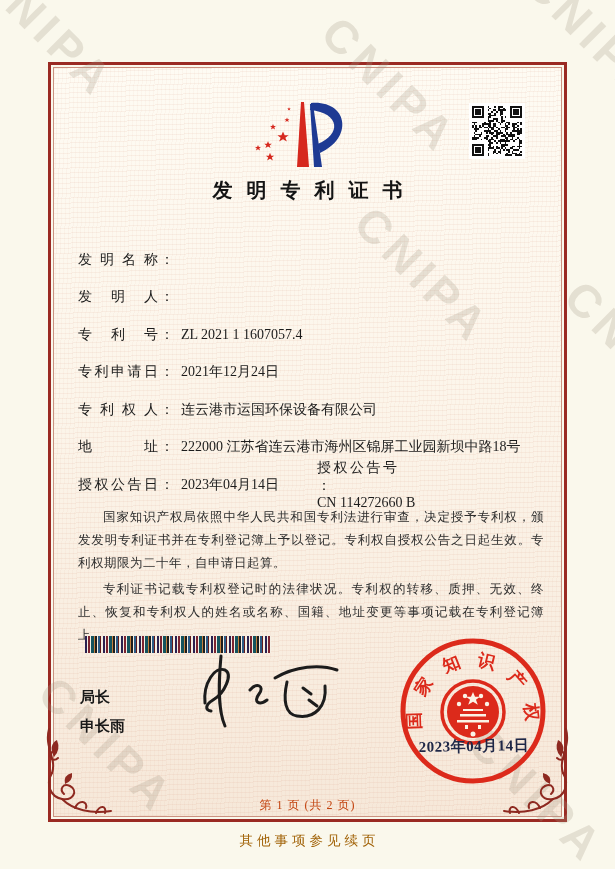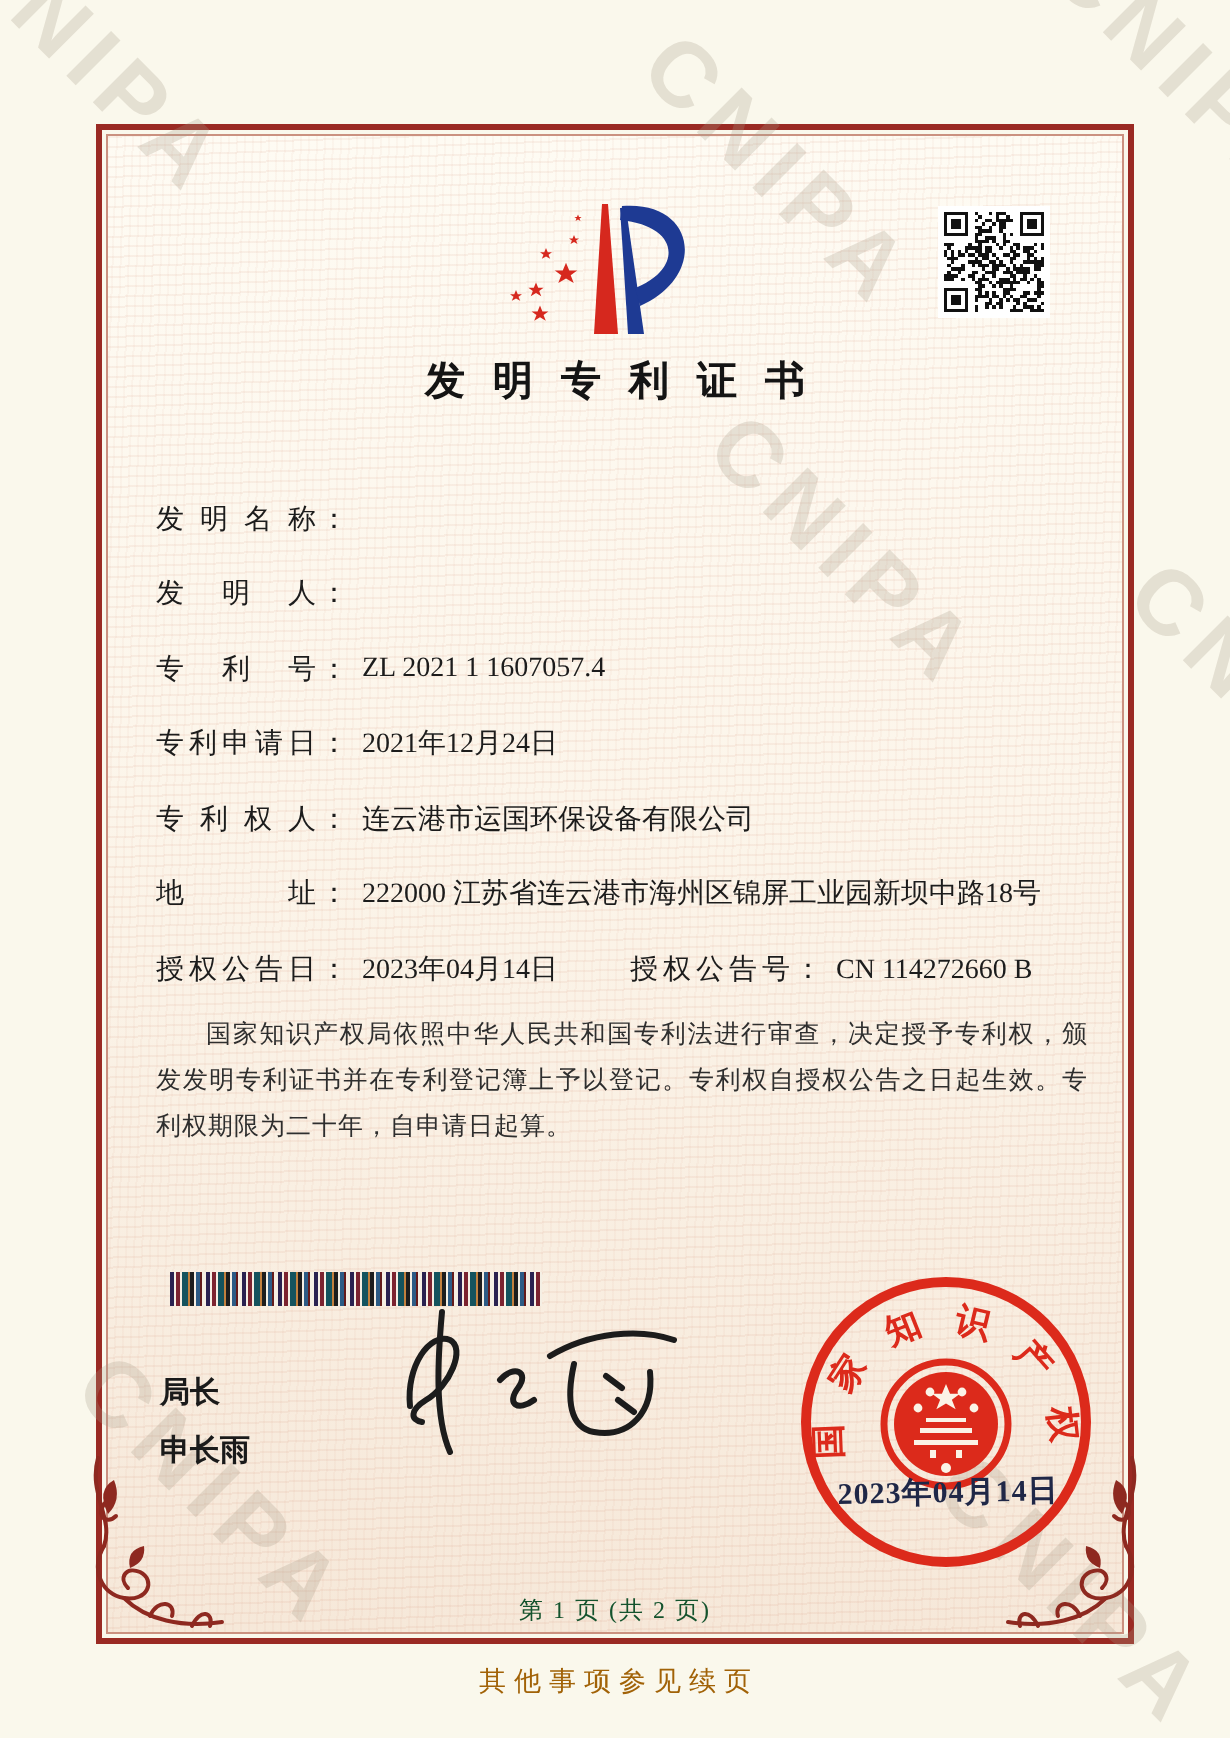--- a/index.html
+++ b/index.html
@@ -46,21 +46,21 @@
   .fields { position:absolute; left:78px; top:249px; width:468px; z-index:2;
     font-size:14px; color:#1c1c1c; }
   .frow { display:flex; align-items:center; height:21px; margin-bottom:16.5px; }
   .fgroup { display:flex; align-items:baseline; }
   .flabel {
     display:inline-block; width:80px; text-align:justify; text-align-last:justify;
     text-justify:inter-character;
   }
   .fcolon { margin:0 7px 0 2px; }
   .fvalue { white-space:nowrap; }
-  .group2 { margin-left:36px; }
+  .group2 { margin-left:36px;flex-direction:column; }
   
   .body-text {
     position:absolute; left:78px; top:506px; width:466px; z-index:2;
     font-size:12.5px; line-height:23px; color:#2e2e2e;
     text-align:justify; letter-spacing:0.5px;
   }
   .body-text p { margin:0 0 3px 0; text-indent:2em; }
   
   .barcode {
     position:absolute; left:85px; top:636px; width:186px; height:17px; z-index:2;
@@ -82,21 +82,21 @@
     position:absolute; left:399px; top:737px; width:150px; z-index:4;
     text-align:center; font-size:15px; font-weight:bold; color:#1f2747;
     transform:rotate(-1deg); letter-spacing:0.5px;
   }
   
   .orn { position:absolute; top:727px; z-index:2; }
   .orn-left { left:41px; }
   .orn-right { left:502px; transform:scaleX(-1); }
   .page-info {
     position:absolute; left:0; right:0; top:797px; z-index:2;
-    text-align:center; font-size:12px; letter-spacing:1px; color:#14532d;
+    text-align:center; font-size:12px; letter-spacing:1px; color:#c2410c;
   }
   .cont-note {
     position:absolute; left:0; right:0; top:832px; z-index:2;
     text-align:center; font-size:13.5px; letter-spacing:4px; padding-left:4px; color:#a16207;
   }
 </style>
 </head>
 <body>
 
 <div class="page">
@@ -192,20 +192,21 @@
       <span class="fgroup group2">
         <span class="flabel">授权公告号</span>
           <span class="fcolon">：</span>
           <span class="fvalue">CN 114272660 B</span>
       </span>
     </div>
   </div>
 
   <div class="body-text">
     <p>国家知识产权局依照中华人民共和国专利法进行审查，决定授予专利权，颁发发明专利证书并在专利登记簿上予以登记。专利权自授权公告之日起生效。专利权期限为二十年，自申请日起算。</p>
+    <p>专利证书记载专利权登记时的法律状况。专利权的转移、质押、无效、终止、恢复和专利权人的姓名或名称、国籍、地址变更等事项记载在专利登记簿上。</p>
   </div>
 
   <div class="barcode"></div>
 
   <div class="signatory">
     <div>局长</div>
     <div>申长雨</div>
   </div>
 
   <svg class="signature-svg" width="175" height="95" viewBox="0 0 175 95">

